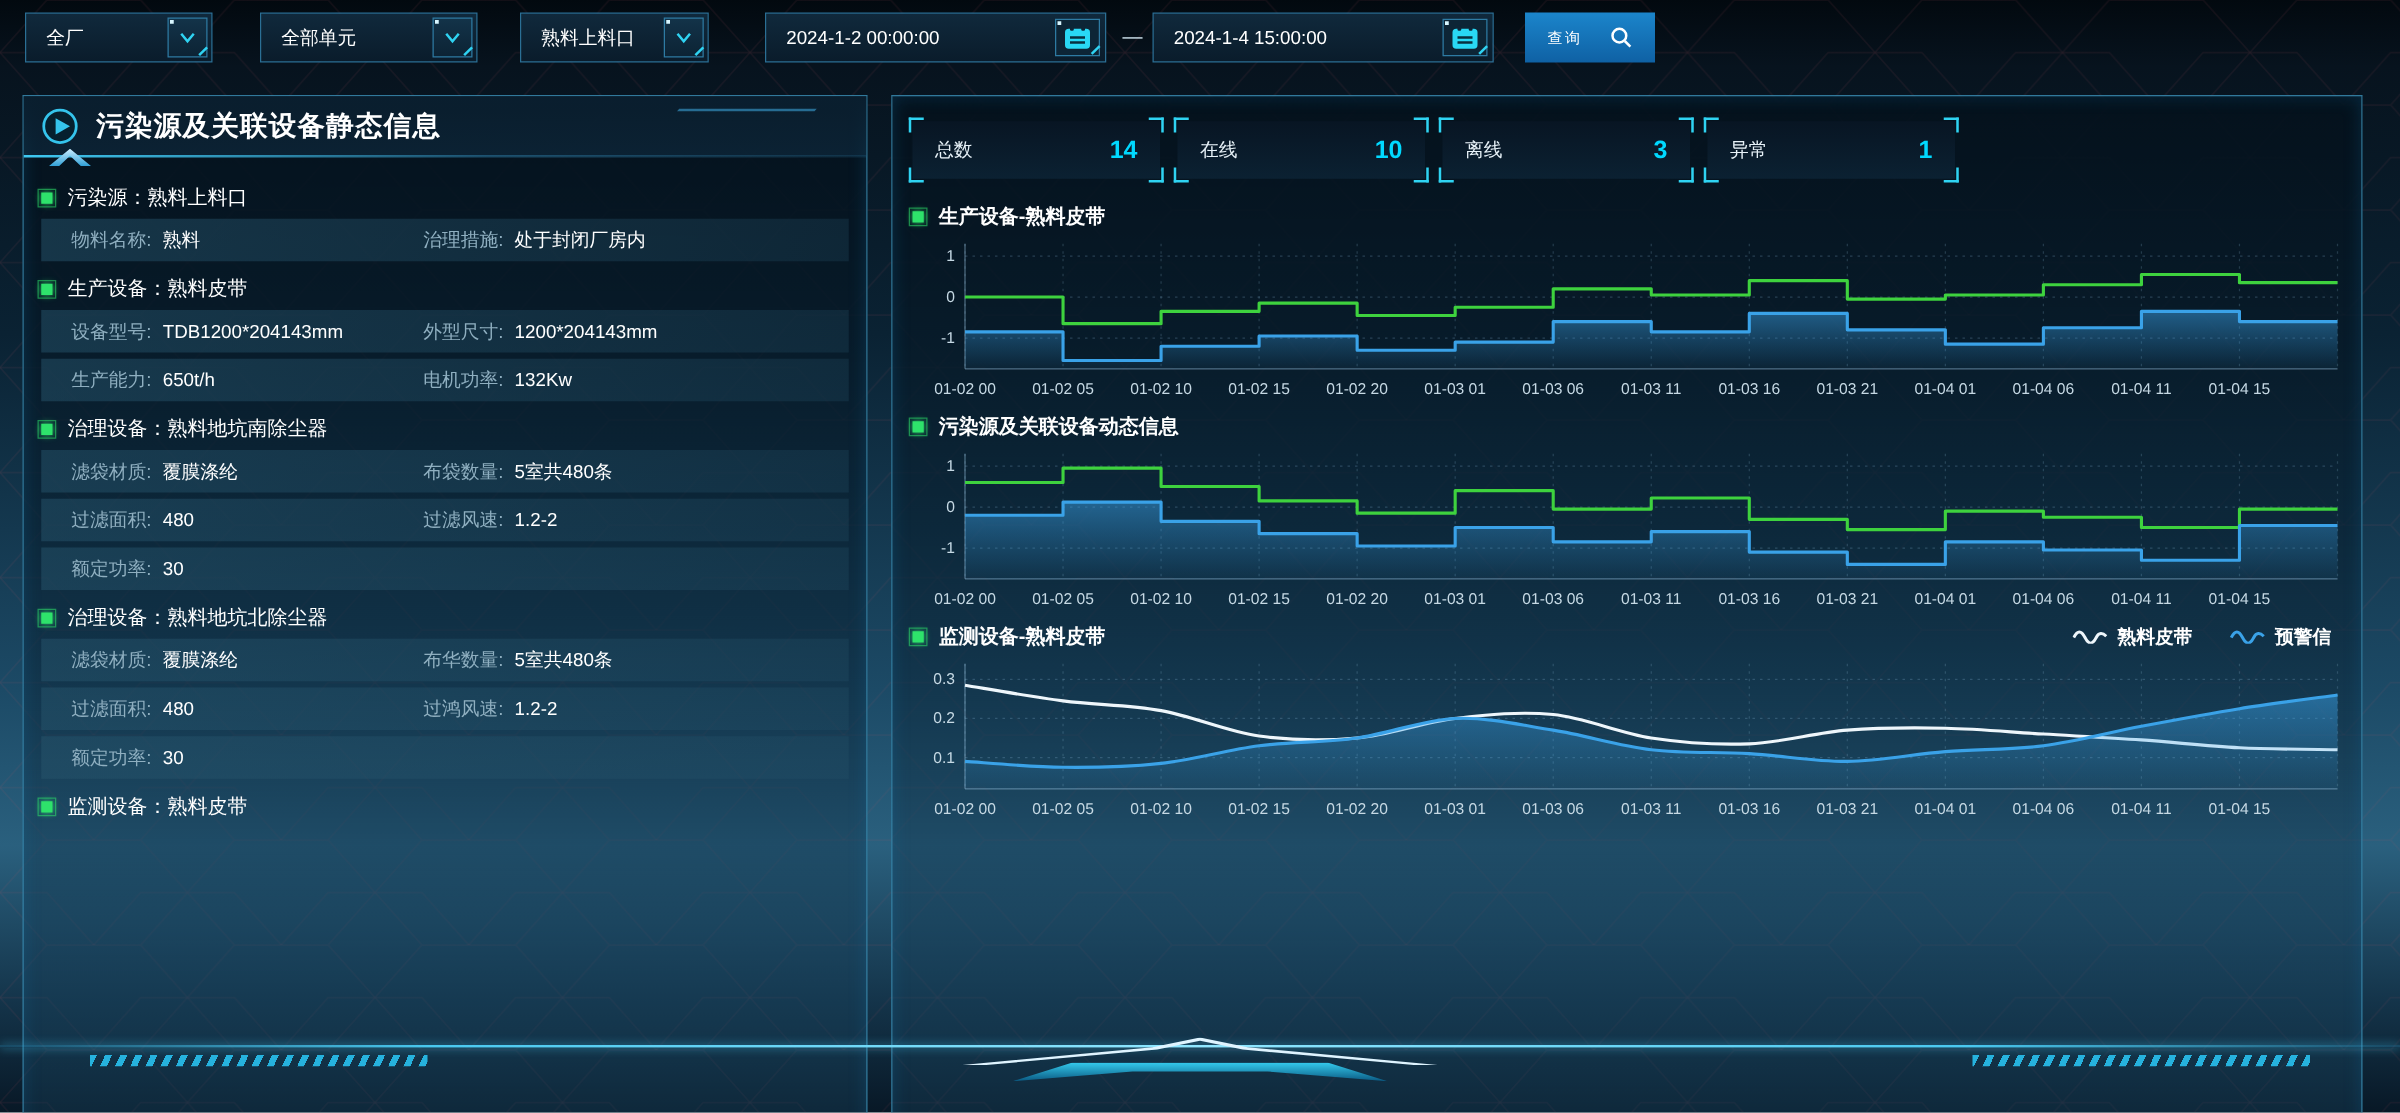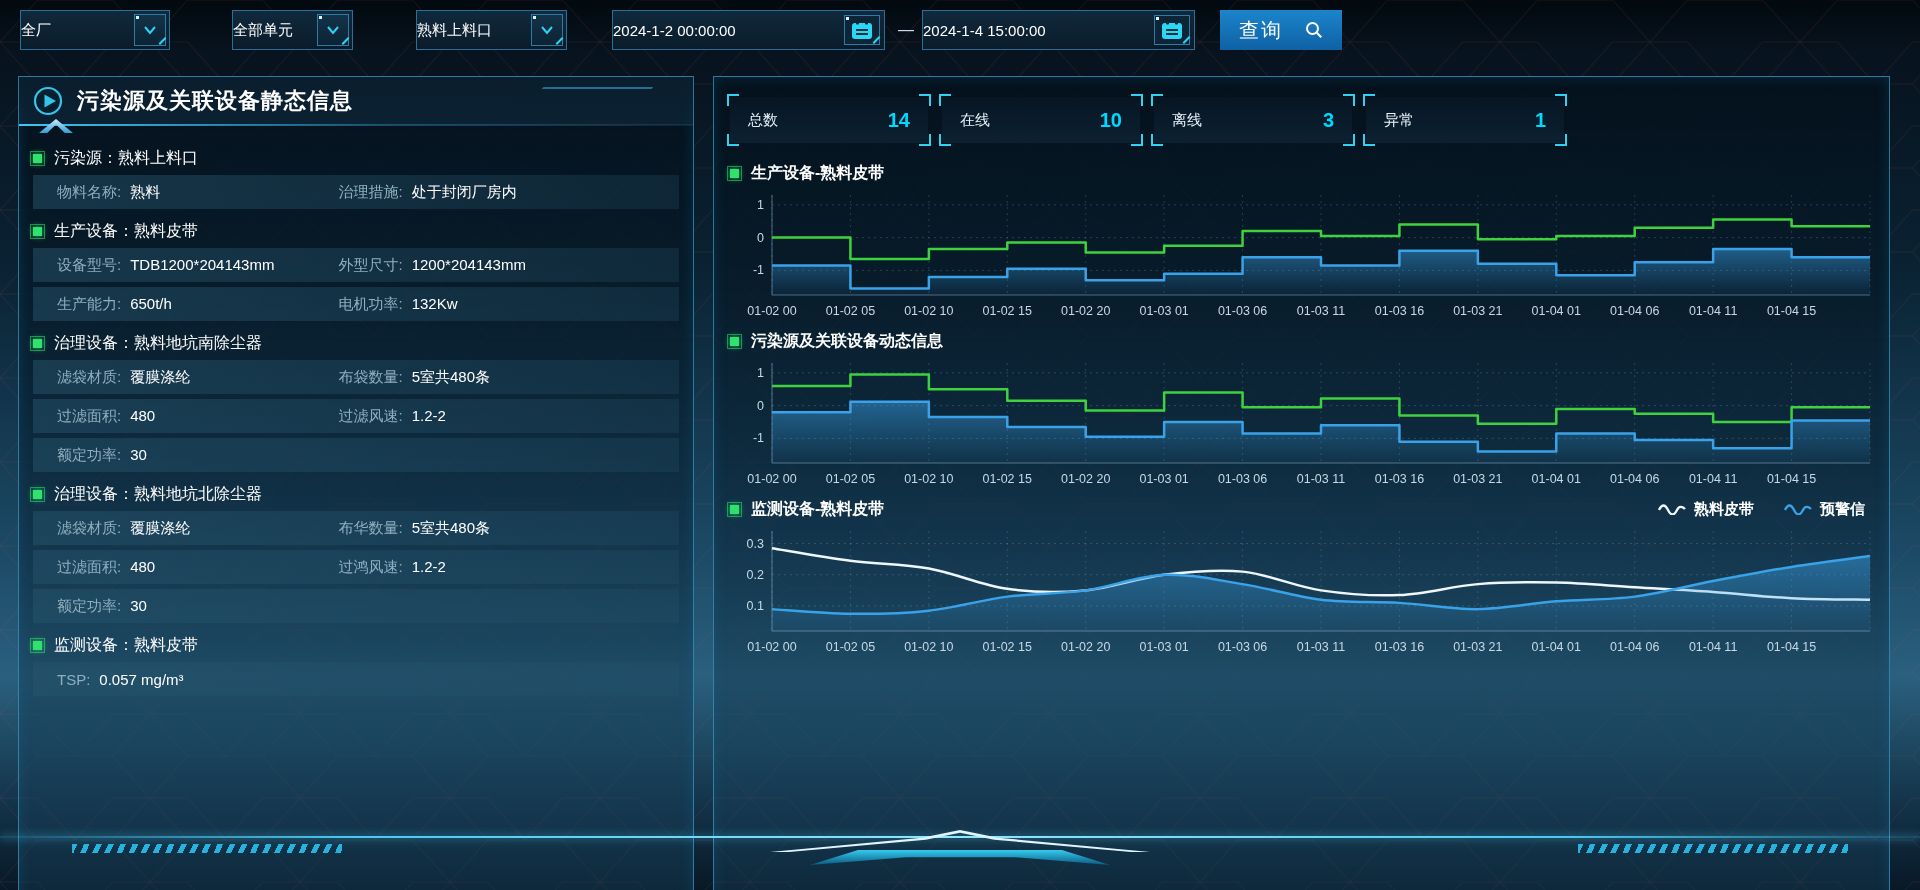--- a/index.html
+++ b/index.html
@@ -10,33 +10,33 @@
     background:linear-gradient(180deg,#02090f 0%,#07131e 6%,#0a2233 30%,#1c4a66 62%,#2a607e 76%,#14344a 90%,#081826 100%);
   }
   svg{display:block}
   
   .bg-hex{position:absolute;left:0;top:0;width:1920px;height:890px;opacity:.55;z-index:0;pointer-events:none}
   
   .topbar{position:absolute;left:0;top:0;width:1920px;height:58px;z-index:3}
   .tb-box{position:absolute;top:10px;height:40px;box-sizing:border-box;
     background:linear-gradient(180deg,#10293c,#0a1c2b);
     border:1px solid #2b6f95;display:flex;align-items:center;color:#fff;font-size:15px;}
-  .tb-box .txt{flex:1;white-space:nowrap}
+  .tb-box .txt{padding-left:16px;flex:1;white-space:nowrap}
   .chev-box{position:absolute;right:3px;top:3px;width:32px;height:32px;box-sizing:border-box;
     border:1px solid #2e7ba3;background:linear-gradient(180deg,#133349,#0c2334);
     display:flex;align-items:center;justify-content:center;}
   .chev-box::before{content:'';position:absolute;top:1px;left:1px;width:3px;height:3px;background:#d8f6ff}
   .chev-box::after{content:'';position:absolute;bottom:3px;right:-2px;width:9px;height:2px;background:#2fd3f2;transform:rotate(-45deg)}
   .cal-btn{position:absolute;right:4px;top:4px;width:36px;height:30px;box-sizing:border-box;
     border:1px solid #2e7ba3;background:#0d2536;display:flex;align-items:center;justify-content:center;cursor:pointer}
   .cal-btn::before{content:'';position:absolute;top:1px;left:1px;width:3px;height:3px;background:#d8f6ff}
   .cal-btn::after{content:'';position:absolute;bottom:3px;right:-2px;width:9px;height:2px;background:#2fd3f2;transform:rotate(-45deg)}
   .range-sep{position:absolute;left:893px;top:10px;width:26px;height:40px;display:flex;align-items:center;justify-content:center;color:#cfe3ee;font-size:16px}
-  .query-btn{position:absolute;left:1220px;top:10px;width:122px;height:40px;border:none;
-    background:linear-gradient(180deg,#1b85cb,#0f61a4);color:#fff;font-size:20px;letter-spacing:2px;
+  .query-btn{position:absolute;left:1220px;top:10px;width:104px;height:40px;border:none;
+    background:linear-gradient(180deg,#1b85cb,#0f61a4);color:#fff;font-size:12px;letter-spacing:2px;
     display:flex;align-items:center;justify-content:center;gap:22px;cursor:pointer;font-family:inherit}
   
   .panel{position:absolute;top:76px;height:888px;box-sizing:border-box;z-index:2;
     border:1px solid rgba(62,150,190,.75);
     background:linear-gradient(180deg,rgba(4,17,28,.93) 0%,rgba(9,33,50,.72) 38%,rgba(22,62,88,.42) 75%,rgba(30,80,108,.30) 100%);
     box-shadow:0 0 14px rgba(20,120,180,.25) inset;}
   .panel-left{left:18px;width:676px}
   .panel-right{left:713px;width:1177px}
   .corner{position:absolute;width:16px;height:16px;z-index:3}
   .corner.bl{left:-2px;bottom:-2px;border-left:3px solid #3fd4f8;border-bottom:3px solid #3fd4f8;box-shadow:-2px 2px 6px rgba(63,212,248,.6)}
@@ -118,21 +118,21 @@
 
   <div class="tb-box" style="left:20px;width:150px">
     <span class="txt">全厂</span>
     <span class="chev-box">
       <svg width="14" height="12" viewBox="0 0 14 12">
           <polyline points="2,3 7,9 12,3" fill="none" stroke="#2fd3f2" stroke-width="2"></polyline>
         </svg>
     </span>
   </div>
 
-  <div class="tb-box" style="left:232px;width:121px">
+  <div class="tb-box" style="left:208px;width:174px">
     <span class="txt">全部单元</span>
     <span class="chev-box">
       <svg width="14" height="12" viewBox="0 0 14 12">
           <polyline points="2,3 7,9 12,3" fill="none" stroke="#2fd3f2" stroke-width="2"></polyline>
         </svg>
     </span>
   </div>
 
   <div class="tb-box" style="left:416px;width:151px">
     <span class="txt">熟料上料口</span>
@@ -289,26 +289,20 @@
       </div>
       <div class="info-row">
         <div class="cell c0">
           <span class="lbl">额定功率:</span>
           <span class="val">30</span>
         </div>
       </div>
       <div class="section-header">
         <span class="bullet"></span>
         <span>监测设备：熟料皮带</span>
-      </div>
-      <div class="info-row">
-        <div class="cell c0">
-          <span class="lbl">TSP:</span>
-          <span class="val">0.057 mg/m³</span>
-        </div>
       </div>
     </div>
   <span class="corner bl"></span>
   <span class="corner br"></span>
 </div>
 
 <div class="panel panel-right">
   <div class="dyn-body">
     <div class="stats-row" id="stats-row">
         <div class="stat-box">

